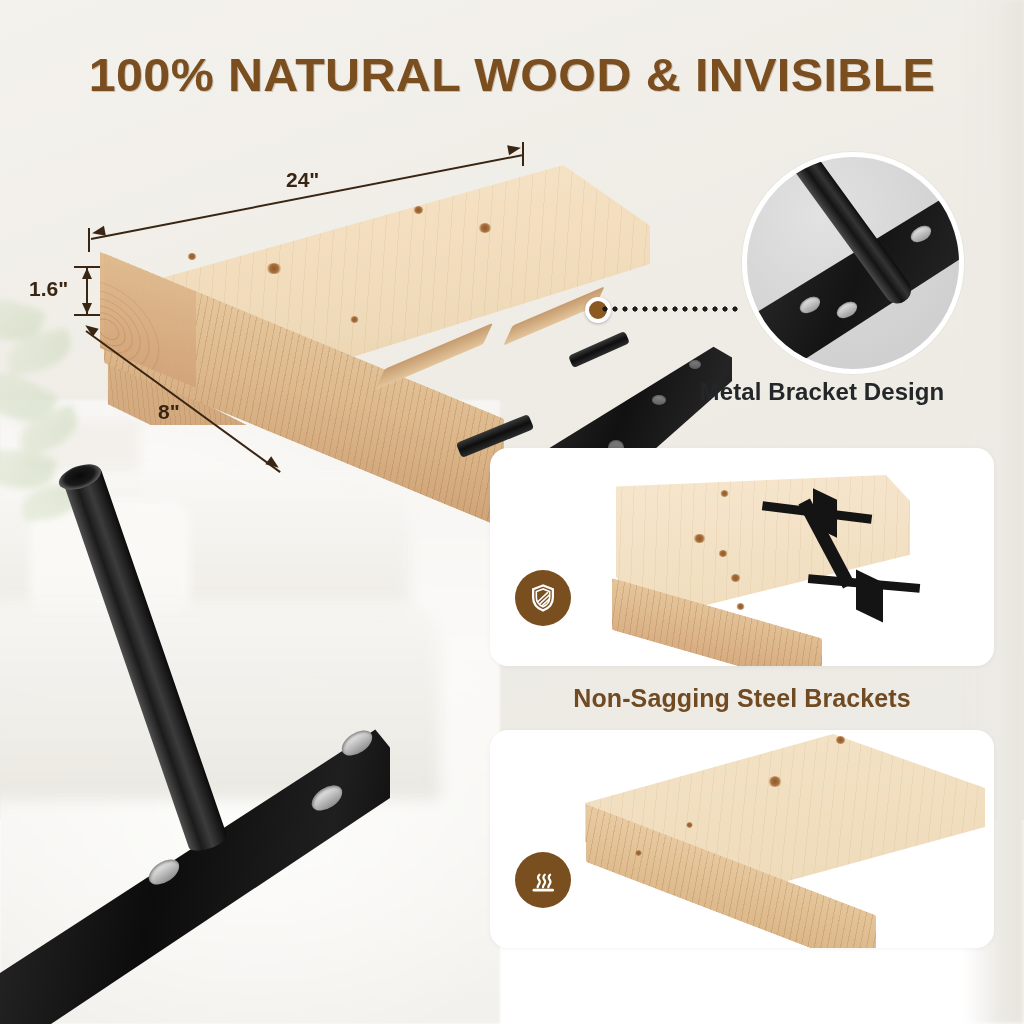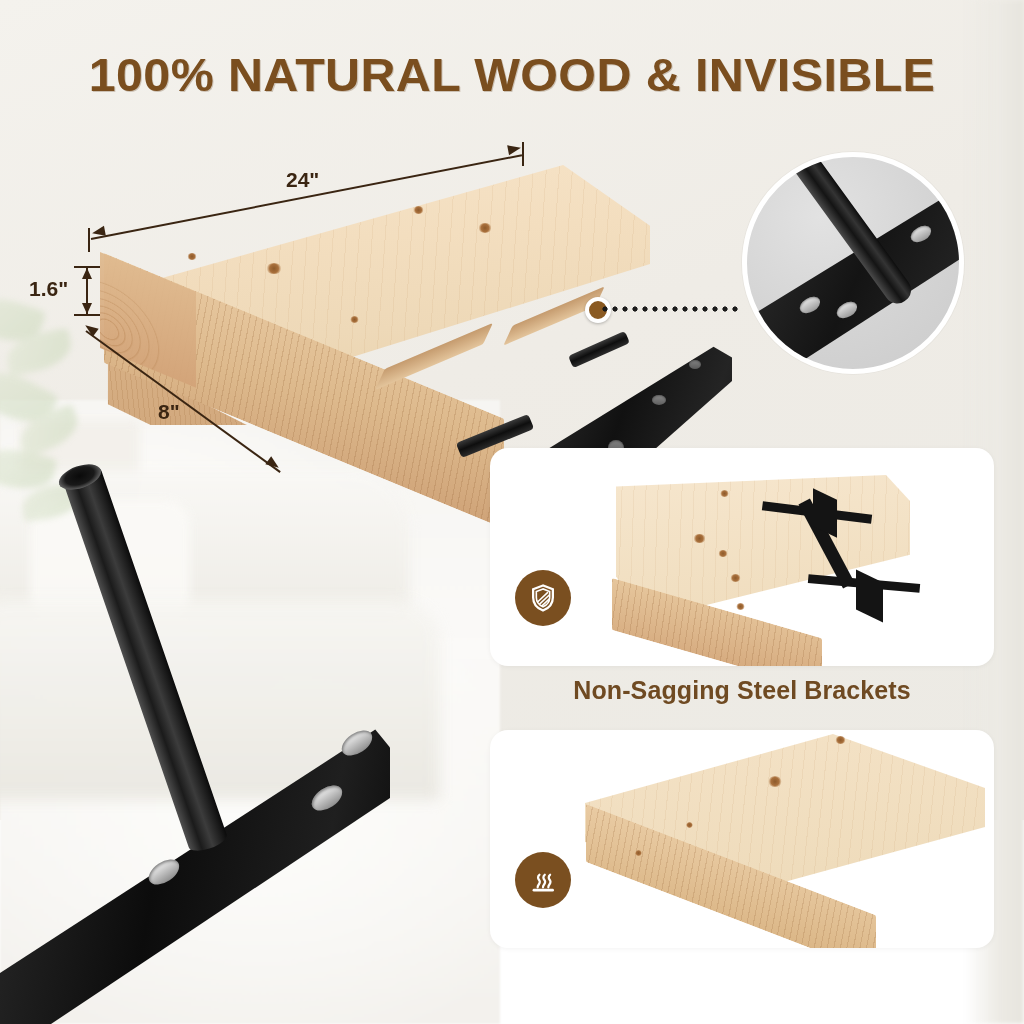--- a/index.html
+++ b/index.html
@@ -193,21 +193,21 @@
   }
   .card-a { left: 490px; top: 448px; width: 504px; height: 218px; }
   .card-b { left: 490px; top: 730px; width: 504px; height: 218px; }
 
   .badge {
     position: absolute; width: 56px; height: 56px; border-radius: 50%;
     background: #7a4f20; display: flex; align-items: center; justify-content: center;
   }
   .caption-brown {
     position: absolute; width: 504px; text-align: center;
-    font-weight: 700; font-size: 25px; color: #6f4a22; letter-spacing: .1px;
+    font-weight: 700; font-size: 25px; color: #6f4a22; letter-spacing: .1px; margin-top: 8px;
   }
 
   
   .ca-top {
     position: absolute; left: 120px; top: 27px; width: 300px; height: 145px;
     background:
       repeating-linear-gradient(92deg, rgba(205,165,120,.15) 0 1px, rgba(205,165,120,0) 1px 12px),
       linear-gradient(175deg,#f6e6cd,#efdcbc);
     clip-path: polygon(2% 8%, 92% 0%, 100% 18%, 100% 55%, 12% 100%, 2% 70%);
   }
@@ -343,20 +343,21 @@
               border-left:13px solid #3a2512; transform:rotate(36deg);"></div>
   <div class="dim-label" style="left:158px; top:400px;">8"</div>
 
   <div class="callout-circle">
     <div class="callout-plate"></div>
     <div class="callout-rod"></div>
     <div class="hole" style="left:163px; top:70px; transform:rotate(-30deg);"></div>
     <div class="hole" style="left:52px;  top:141px; transform:rotate(-30deg);"></div>
     <div class="hole" style="left:89px;  top:146px; transform:rotate(-30deg);"></div>
   </div>
+  <div class="callout-caption">Metal Bracket Design</div>
 
   <div class="card card-a">
     <div class="ca-top"></div>
     <div class="ca-edge"></div>
     <div class="knot" style="left:230px; top:42px; width:9px;  height:7px;"></div>
     <div class="knot" style="left:203px; top:86px; width:13px; height:9px;"></div>
     <div class="knot" style="left:228px; top:102px;width:10px; height:7px;"></div>
     <div class="knot" style="left:240px; top:126px;width:11px; height:8px;"></div>
     <div class="knot" style="left:246px; top:155px;width:9px;  height:7px;"></div>
 

